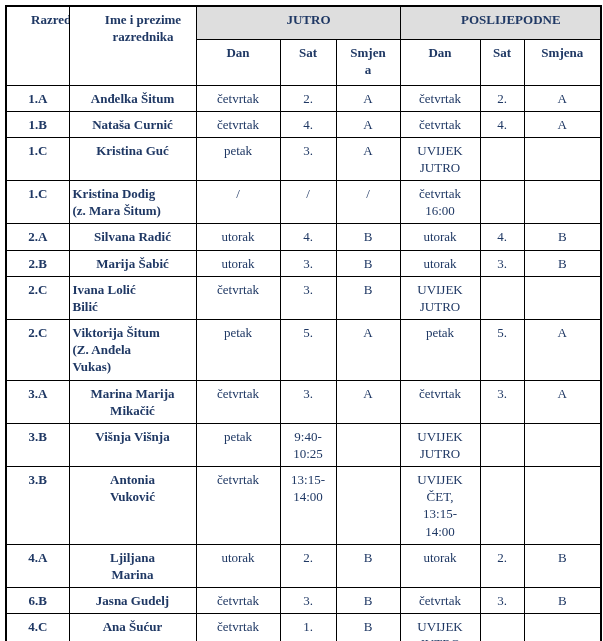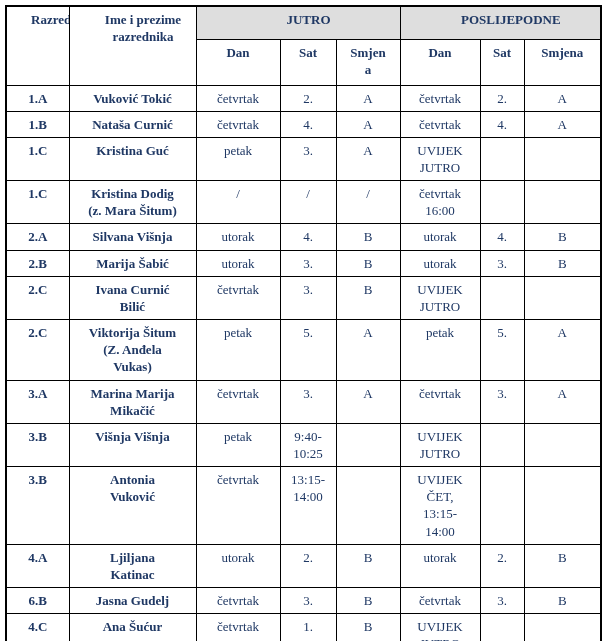--- a/index.html
+++ b/index.html
@@ -30,21 +30,21 @@
     font-size: 13px;
     line-height: 1.32;
     white-space: pre-line;
     overflow: hidden;
   }
   thead th { font-weight: bold; }
   thead tr.top-row th { height: 33px; padding-left: 24px; }
   thead tr.sub-row th { height: 46px; }
   .shaded { background: var(--shade); }
   td.col-razred, td.col-name { font-weight: bold; }
-  td.align-left { text-align: center; }
+  td.align-left { text-align: left; }
   .wrap-narrow {
     display: inline-block;
     max-width: 40px;
     overflow-wrap: anywhere;
   }
   
   tbody tr td { min-height: 28px; }
   tbody tr.tall-pad td { padding-bottom: 14px; }
 </style>
 </head>
@@ -73,21 +73,21 @@
       <th>Sat</th>
       <th><span class="wrap-narrow">Smjena</span></th>
       <th>Dan</th>
       <th>Sat</th>
       <th>Smjena</th>
     </tr>
   </thead>
   <tbody>
       <tr>
     <td class="col-razred">1.A</td>
-    <td class="col-name">Vuković Tokić</td>
+    <td class="col-name">Anđelka Šitum</td>
     <td>četvrtak</td>
     <td>2.</td>
     <td>A</td>
     <td>četvrtak</td>
     <td>2.</td>
     <td>A</td>
   </tr>
       <tr>
     <td class="col-razred">1.B</td>
     <td class="col-name">Nataša Curnić</td>
@@ -116,41 +116,41 @@
     <td>/</td>
     <td>/</td>
     <td>/</td>
     <td>četvrtak
 16:00</td>
     <td></td>
     <td></td>
   </tr>
       <tr>
     <td class="col-razred">2.A</td>
-    <td class="col-name">Silvana Višnja</td>
+    <td class="col-name">Silvana Radić</td>
     <td>utorak</td>
     <td>4.</td>
     <td>B</td>
     <td>utorak</td>
     <td>4.</td>
     <td>B</td>
   </tr>
       <tr>
     <td class="col-razred">2.B</td>
     <td class="col-name">Marija Šabić</td>
     <td>utorak</td>
     <td>3.</td>
     <td>B</td>
     <td>utorak</td>
     <td>3.</td>
     <td>B</td>
   </tr>
       <tr>
     <td class="col-razred">2.C</td>
-    <td class="col-name align-left">Ivana Curnić
+    <td class="col-name align-left">Ivana Lolić
 Bilić</td>
     <td>četvrtak</td>
     <td>3.</td>
     <td>B</td>
     <td>UVIJEK
 JUTRO</td>
     <td></td>
     <td></td>
   </tr>
       <tr>
@@ -199,21 +199,21 @@
     <td>UVIJEK
 ČET,
 13:15-
 14:00</td>
     <td></td>
     <td></td>
   </tr>
       <tr>
     <td class="col-razred">4.A</td>
     <td class="col-name">Ljiljana
-Katinac</td>
+Marina</td>
     <td>utorak</td>
     <td>2.</td>
     <td>B</td>
     <td>utorak</td>
     <td>2.</td>
     <td>B</td>
   </tr>
       <tr>
     <td class="col-razred">6.B</td>
     <td class="col-name">Jasna Gudelj</td>

